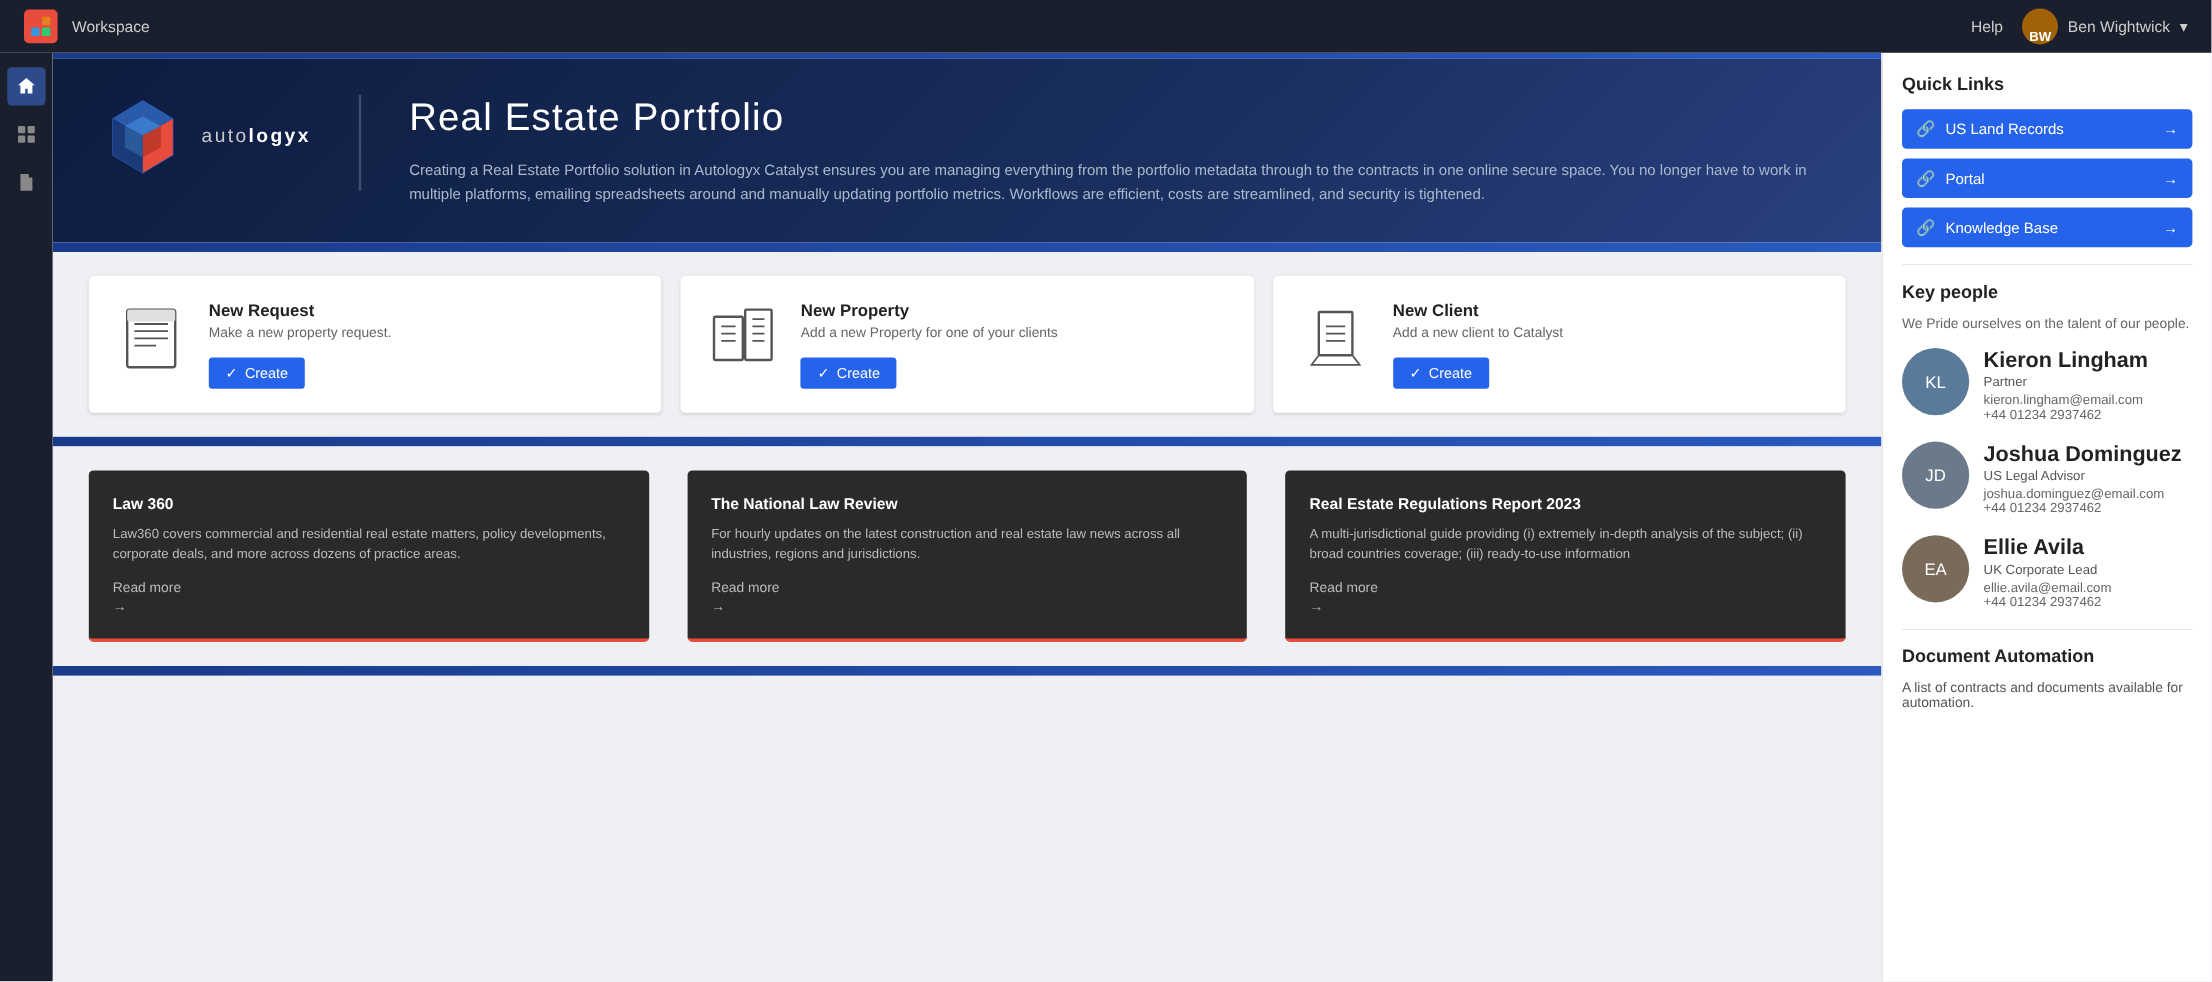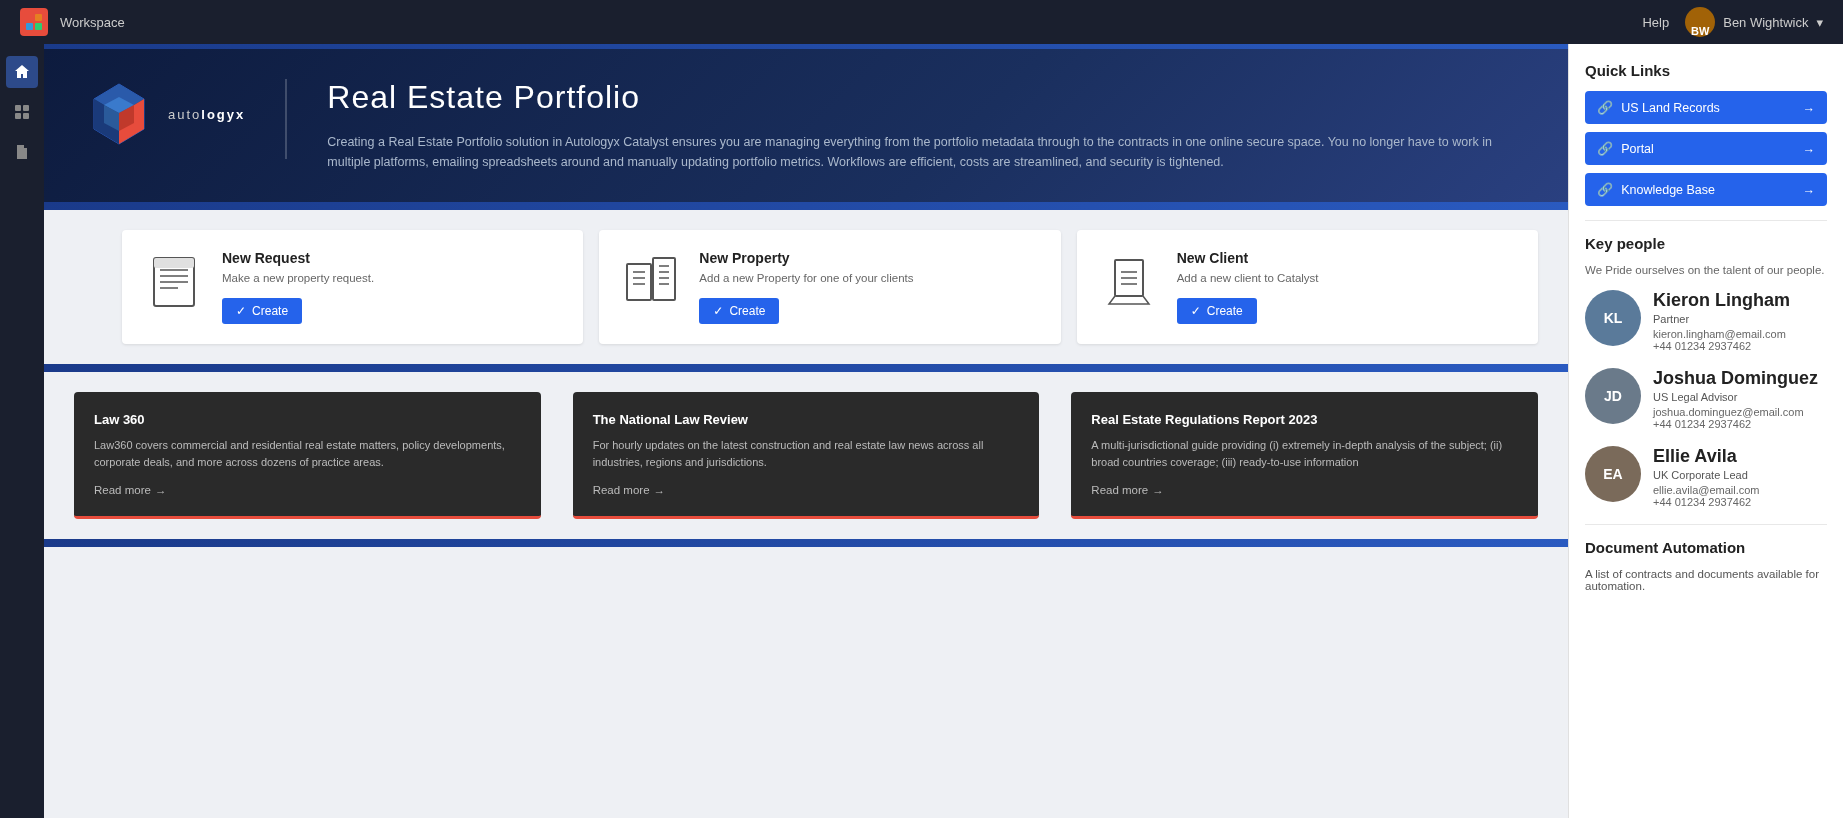--- a/index.html
+++ b/index.html
@@ -85,21 +85,20 @@
     
     .section-bar {
       height: 8px;
       background: linear-gradient(to right, #1a3a8a, #2a5ac0);
     }
 
     
     .cards-section {
       background: #eef0f4;
       padding: 20px 30px;
-      margin-left: 48px;
     }
     .cards-grid {
       display: grid;
       grid-template-columns: repeat(3, 1fr);
       gap: 16px;
     }
     .card {
       background: white;
       border-radius: 4px;
       padding: 20px;
@@ -142,21 +141,21 @@
     }
     .news-card {
       background: #2a2a2a;
       border-radius: 4px;
       padding: 20px;
       color: white;
       border-bottom: 3px solid #e74c3c;
     }
     .news-card-title { font-size: 13px; font-weight: 700; color: white; margin-bottom: 10px; }
     .news-card-desc { font-size: 11px; color: #bbb; line-height: 1.5; margin-bottom: 14px; }
-    .news-read-more { font-size: 11.5px; color: #bbb; cursor: pointer; display: flex; align-items: flex-start; gap: 4px; }
+    .news-read-more { font-size: 11.5px; color: #bbb; cursor: pointer; display: flex; align-items: flex-start; gap: 4px; flex-direction: column; }
 
     
     .right-sidebar {
       width: 275px;
       flex-shrink: 0;
       background: white;
       border-left: 1px solid #e0e0e0;
       overflow-y: auto;
       padding: 14px 16px;
     }
@@ -191,21 +190,21 @@
     
     .doc-auto-desc { font-size: 11.5px; color: #555; }
 
     
     .avatar-circle {
       width: 56px; height: 56px;
       border-radius: 50%;
       flex-shrink: 0;
       display: flex; align-items: center; justify-content: center;
       font-size: 14px;
-      font-weight: bold;
+      font-weight: normal;
       color: white;
     }
 
     
     .top-blue-strip {
       height: 5px;
       background: linear-gradient(to right, #1a3a8a, #2a5ac0);
     }
   </style>
 </head>
@@ -269,21 +268,21 @@
           <polygon points="35,5 60,20 60,50 35,65 10,50 10,20" fill="#1a3a6a" stroke="#2a5ac0" stroke-width="1"></polygon>
           <polygon points="35,5 60,20 35,35 10,20" fill="#2a5aaa"></polygon>
           <polygon points="10,20 35,35 35,65 10,50" fill="#1a3a7a"></polygon>
           <polygon points="60,20 60,50 35,65 35,35" fill="#e74c3c"></polygon>
 
           <polygon points="35,18 50,26 35,34 20,26" fill="#3a7acc"></polygon>
           <polygon points="20,26 35,34 35,52 20,44" fill="#2a5a9a"></polygon>
           <polygon points="50,26 50,44 35,52 35,34" fill="#c0392b"></polygon>
         </svg>
         <div>
-          <div style="color: #ccc; font-size: 13px; letter-spacing: 2px; text-transform: lowercase;">
+          <div style="color: #ccc; font-size: 16px; letter-spacing: 2px; text-transform: lowercase;">
             <span style="color: #ccc; font-weight:300;">auto</span><span style="color: white; font-weight:600;">logyx</span>
           </div>
         </div>
       </div>
       <div class="hero-divider-v"></div>
       <div class="hero-text-area">
         <h1 class="hero-title">Real Estate Portfolio</h1>
         <p class="hero-desc">Creating a Real Estate Portfolio solution in Autologyx Catalyst ensures you are managing everything from the portfolio metadata through to the contracts in one online secure space. You no longer have to work in multiple platforms, emailing spreadsheets around and manually updating portfolio metrics. Workflows are efficient, costs are streamlined, and security is tightened.</p>
       </div>
     </section>

